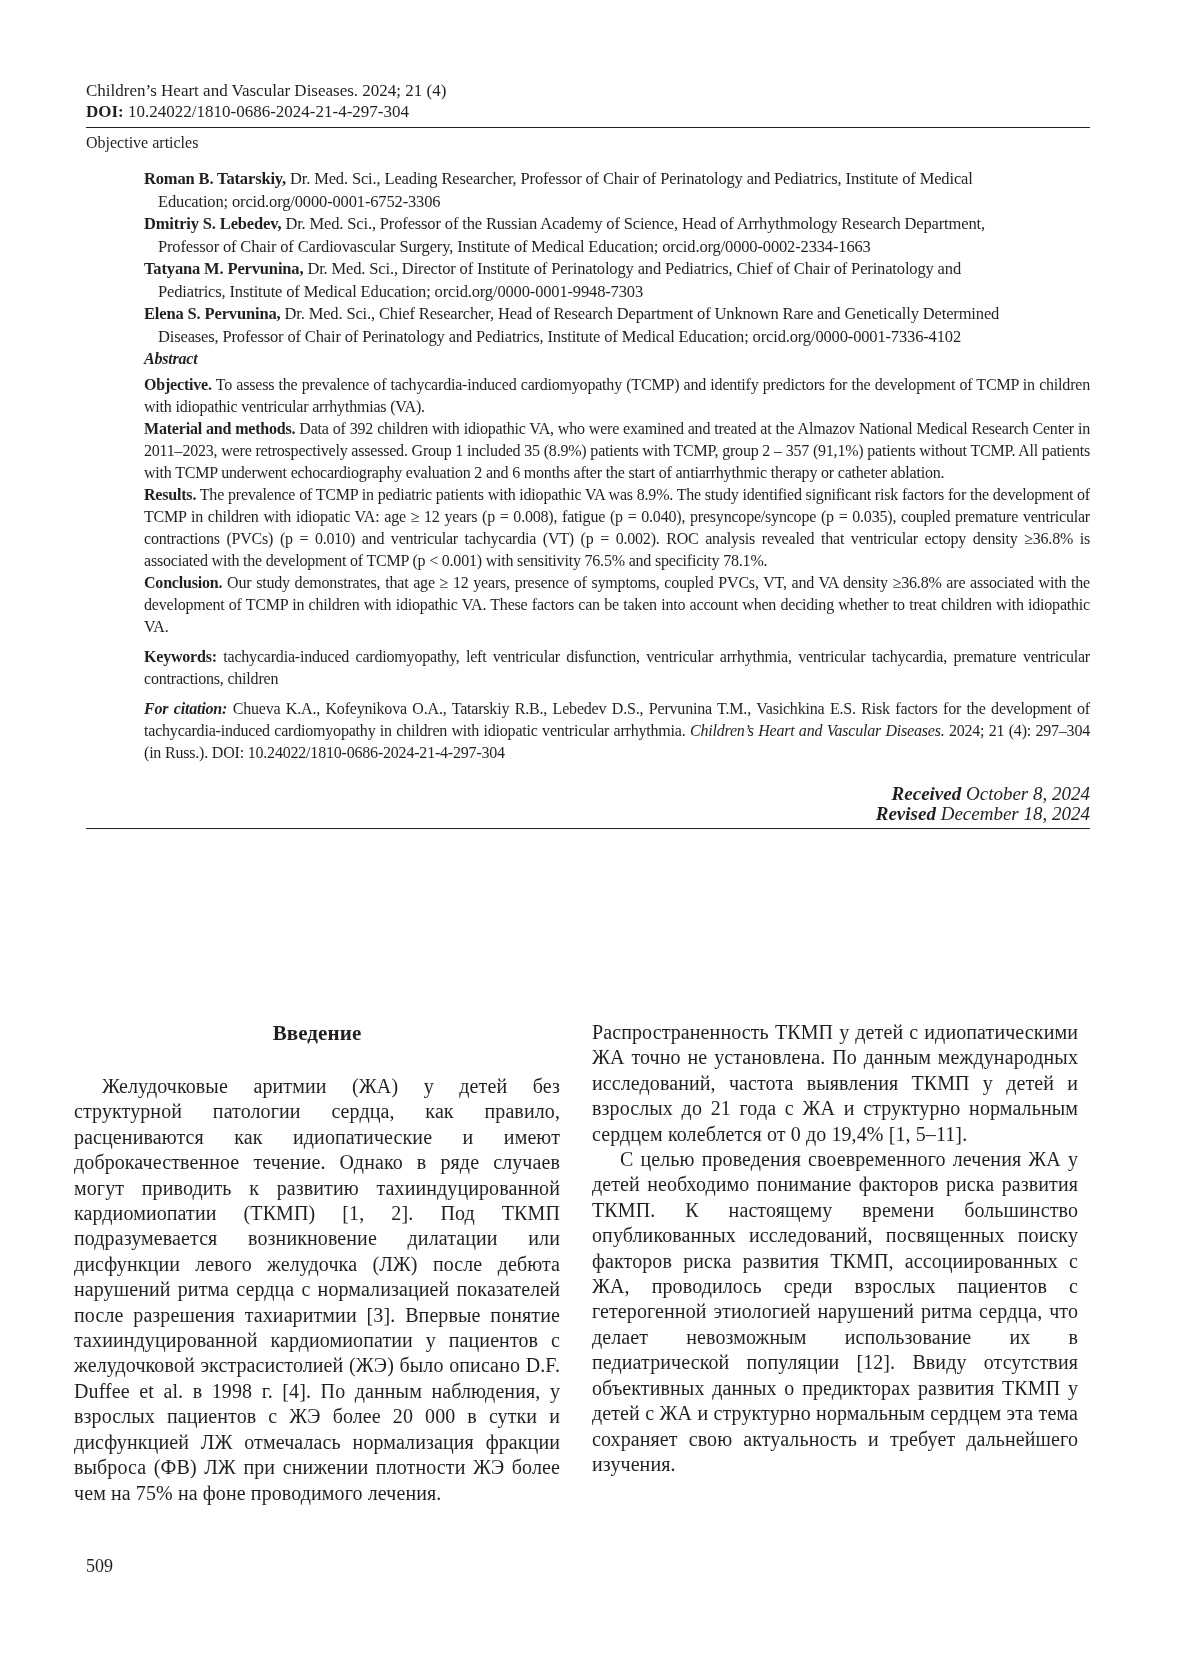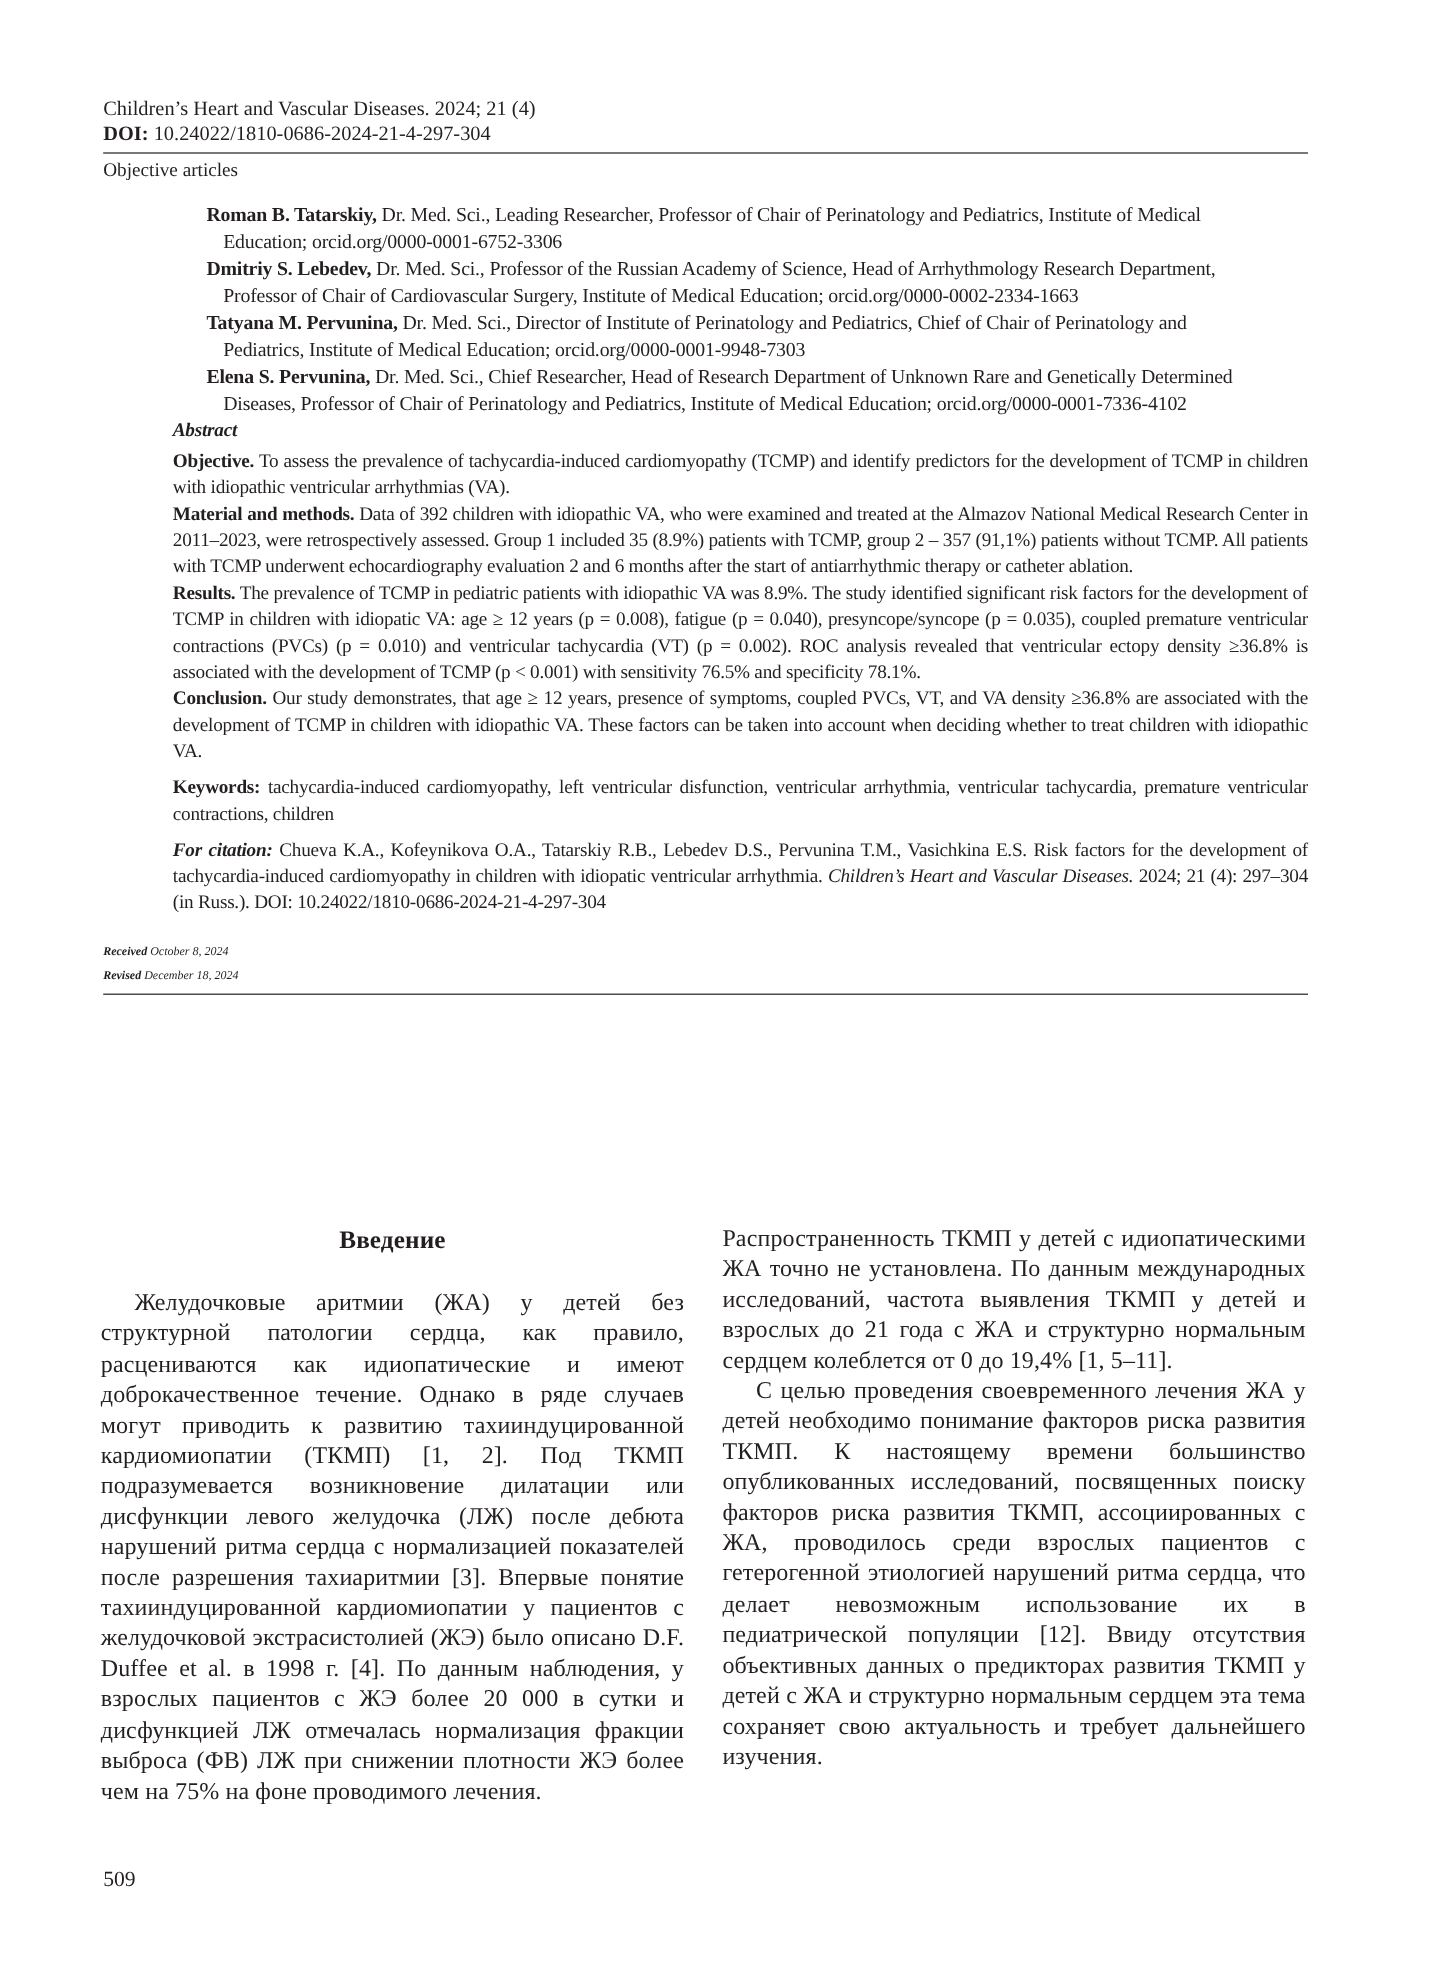--- a/index.html
+++ b/index.html
@@ -4,32 +4,32 @@
 <style>
   html, body { margin:0; padding:0; background:#ffffff; }
   body { width:1200px; height:1656px; position:relative; overflow:hidden; color:#231f20;
          font-family:"Liberation Serif", "DejaVu Serif", serif; }
   .page { position:absolute; left:86px; top:80px; width:1004px; }
   .journal { font-weight:normal; font-size:17px; line-height:21px; }
   .doi { font-size:17px; line-height:21px; }
   .doi b { font-weight:bold; }
   .rule { border-top:1.6px solid #231f20; margin-top:5px; }
   .section-label { font-size:16px; line-height:22px; margin-top:4px; }
-  .authors { margin-left:86px; margin-top:14px; width:880px; font-size:16.5px; line-height:22.5px; letter-spacing:-0.15px; }
+  .authors { margin-left:58px; margin-top:14px; width:880px; font-size:16.5px; line-height:22.5px; letter-spacing:-0.15px; }
   .author { text-indent:-14px; padding-left:14px; }
   .author b { font-weight:bold; }
   .abstract { margin-left:58px; width:946px; font-size:16px; line-height:22px; text-align:justify; letter-spacing:-0.2px; }
   .abstract-title { font-style:italic; font-weight:bold; margin-bottom:4px; }
   .abstract p { margin:0; }
   .abstract b { font-weight:bold; }
   .gap { margin-top:8px !important; }
-  .dates { font-style:italic; font-size:10px; line-height:20px; margin-top:20px; }
+  .dates { text-align:right; font-style:italic; font-size:19px; line-height:20px; margin-top:20px; }
   .dates b { font-weight:bold; }
   .rule2 { border-top:1.6px solid #231f20; margin-top:4px; }
-  .cols { position:absolute; left:84px; top:1020px; width:1004px; display:flex; justify-content:space-between; }
+  .cols { position:absolute; left:74px; top:1020px; width:1004px; display:flex; justify-content:space-between; }
   .col { width:486px; font-size:20px; line-height:25.4px; text-align:justify; letter-spacing:0.1px; }
   .col h2 { text-align:center; font-size:21px; font-weight:bold; margin:0 0 28px 0; line-height:26px; }
   .col p { margin:0; text-indent:28px; }
   .col p.noindent { text-indent:0; }
   .pageno { position:absolute; left:86px; top:1556px; font-size:18px; }
 </style>
 </head>
 <body>
 
 <div class="page">

